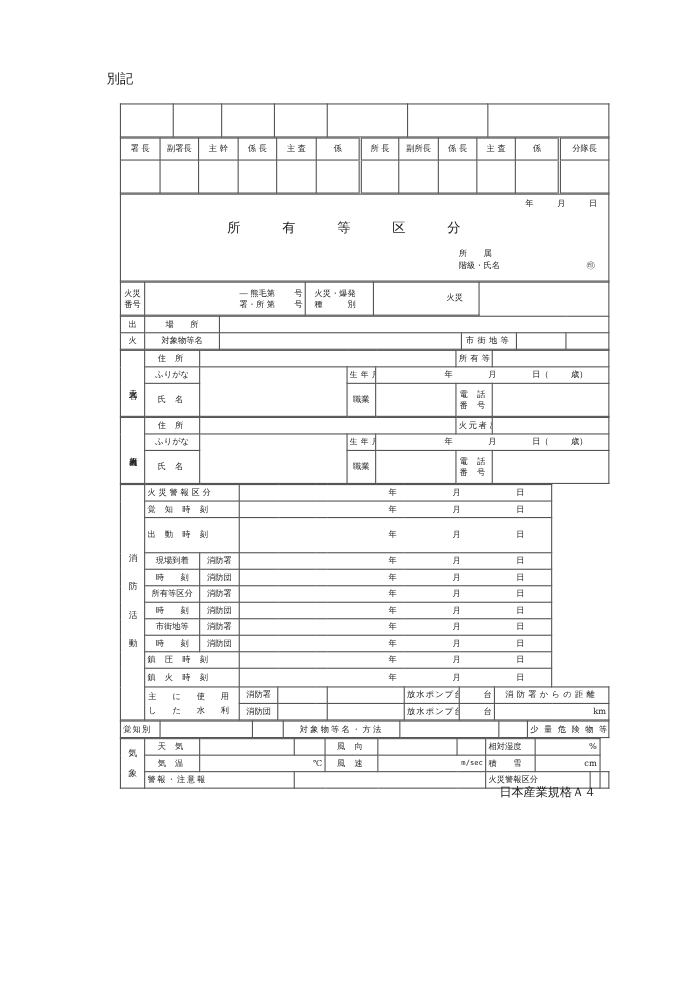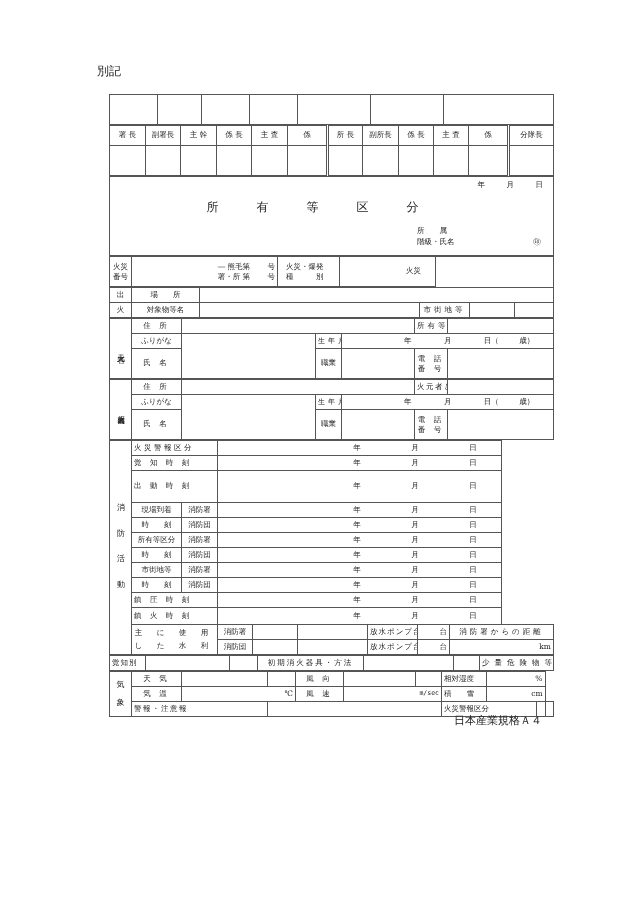--- a/index.html
+++ b/index.html
@@ -369,21 +369,21 @@
           <col style="width:106px">
           <col style="width:90px">
           <col style="width:26px">
           <col>
         </colgroup>
       <tbody>
           <tr style="height:15px">
         <td class="l" style="letter-spacing:1px">覚知別</td>
         <td></td>
         <td></td>
-        <td class="c" style="letter-spacing:2px">初期消火器具・方法</td>
+        <td class="c" style="letter-spacing:2px">対象物等名・方法</td>
         <td></td>
         <td></td>
         <td class="c" style="letter-spacing:5px">少量危険物等</td>
       </tr>
     </tbody>
       </table>
 
     <table>
       <colgroup>
           <col style="width:22px">

